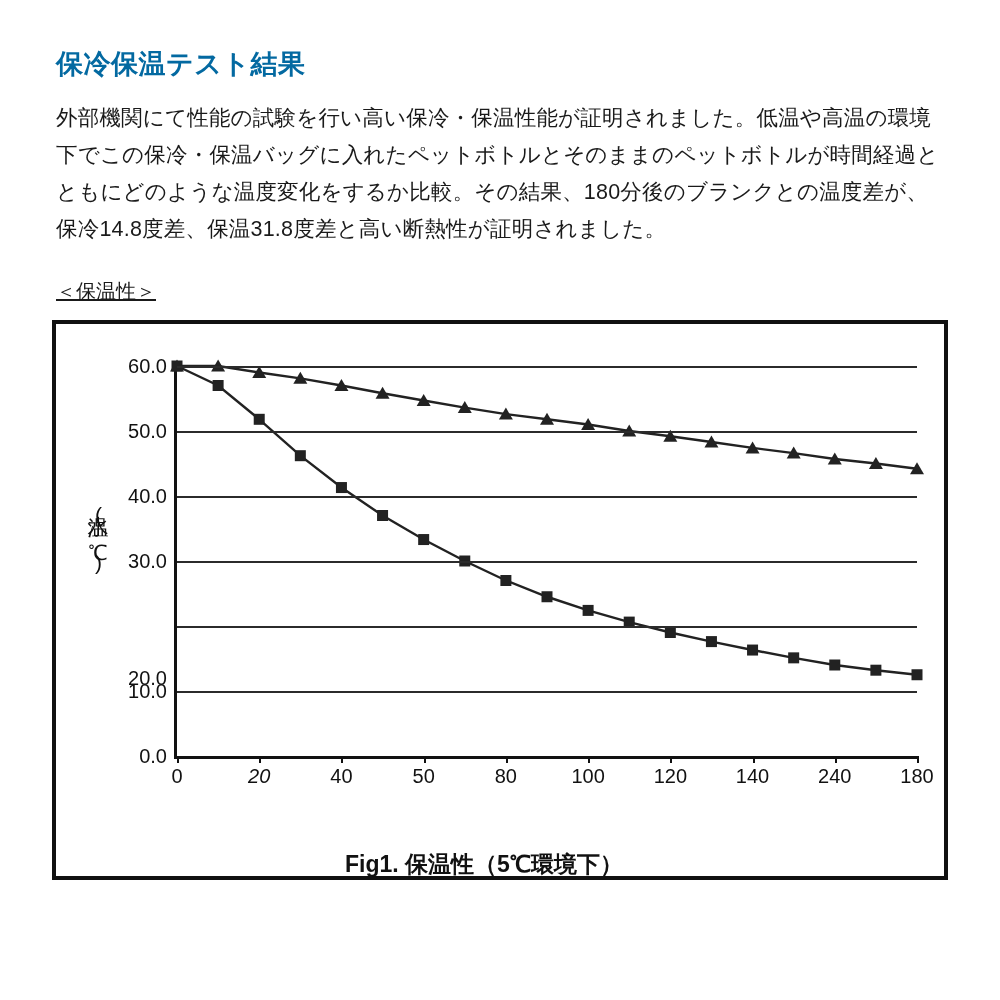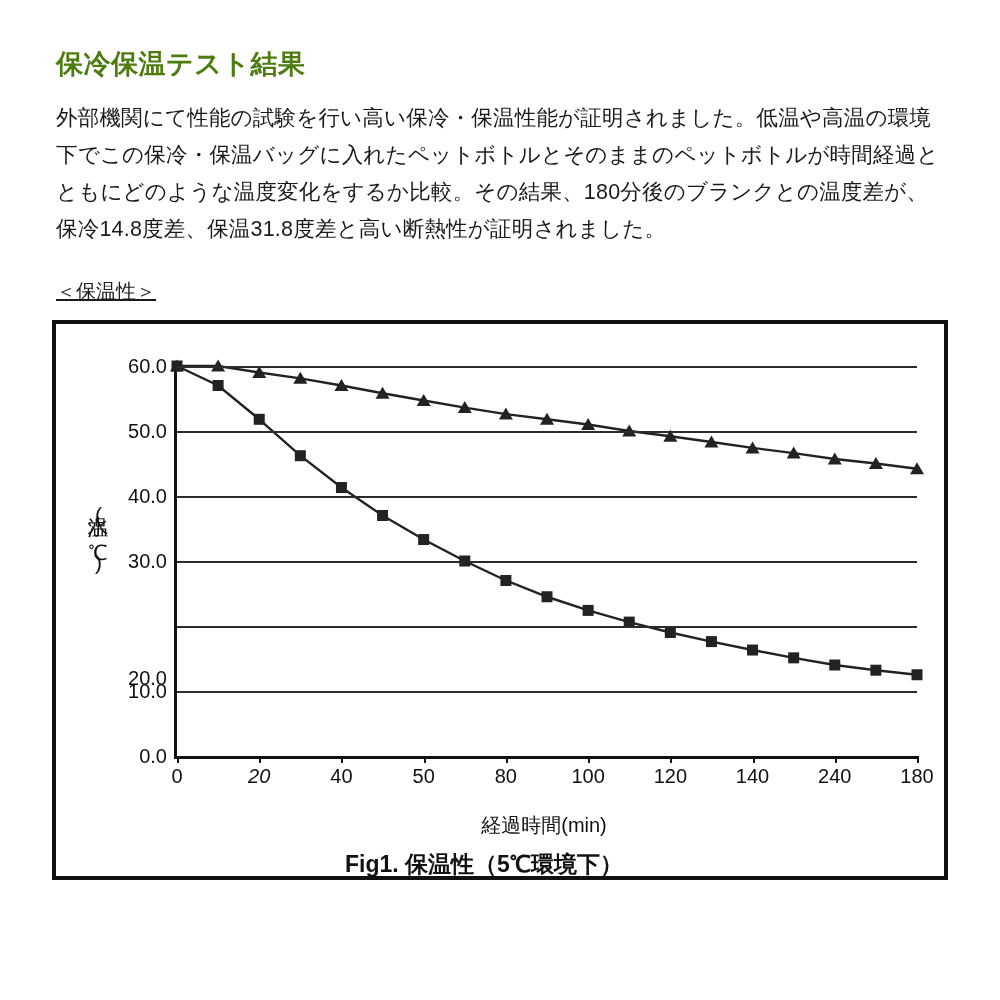--- a/index.html
+++ b/index.html
@@ -21,21 +21,21 @@
     width: 1000px;
     height: 1000px;
   }
   .title {
     position: absolute;
     left: 56px;
     top: 46px;
     font-size: 27px;
     font-weight: bold;
     letter-spacing: 0.5px;
-    color: #4d7c0f;
+    color: #0369a1;
   }
   .intro {
     position: absolute;
     left: 56px;
     top: 100px;
     width: 890px;
     font-size: 21.5px;
     line-height: 37px;
     color: #1a1a1a;
     letter-spacing: 0.2px;
@@ -275,21 +275,20 @@
         <div class="xtick" style="left: 493.333px;">120</div>
         <div class="xtickmark" style="left: 493.333px;"></div>
         <div class="xtick" style="left: 575.556px;">140</div>
         <div class="xtickmark" style="left: 575.556px;"></div>
         <div class="xtick" style="left: 657.778px;">240</div>
         <div class="xtickmark" style="left: 657.778px;"></div>
         <div class="xtick" style="left: 740px;">180</div>
         <div class="xtickmark" style="left: 740px;"></div>
       </div>
 
-    <div class="axis-x-title">経過時間(min)</div>
 
     <div class="fig-caption">Fig1. 保温性（5℃環境下）</div>
 
 
   </div>
 
 
 </div>
 
 </body></html>

